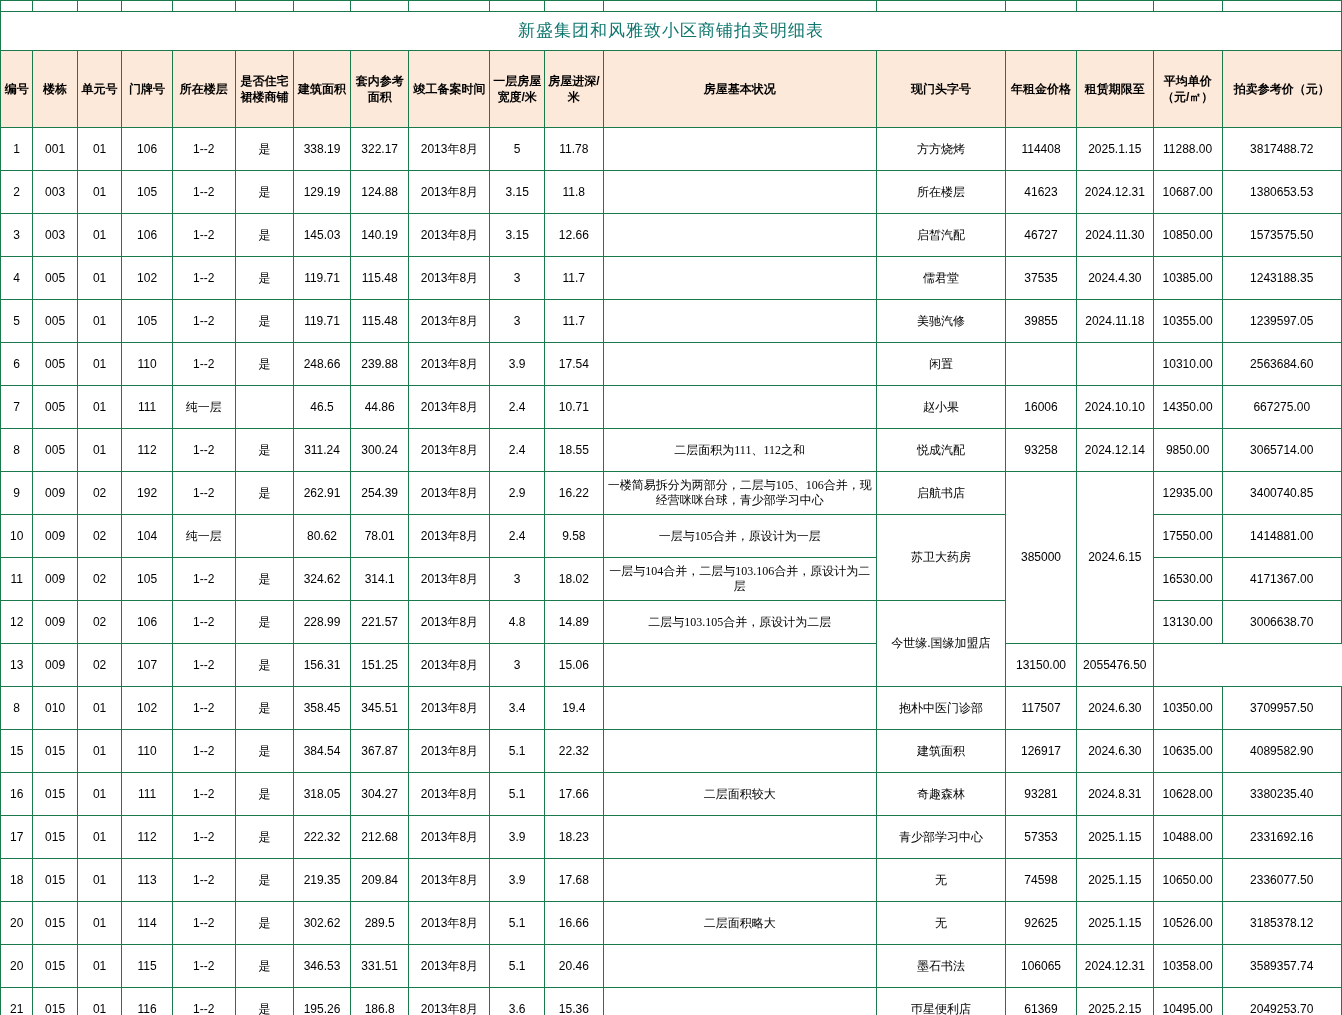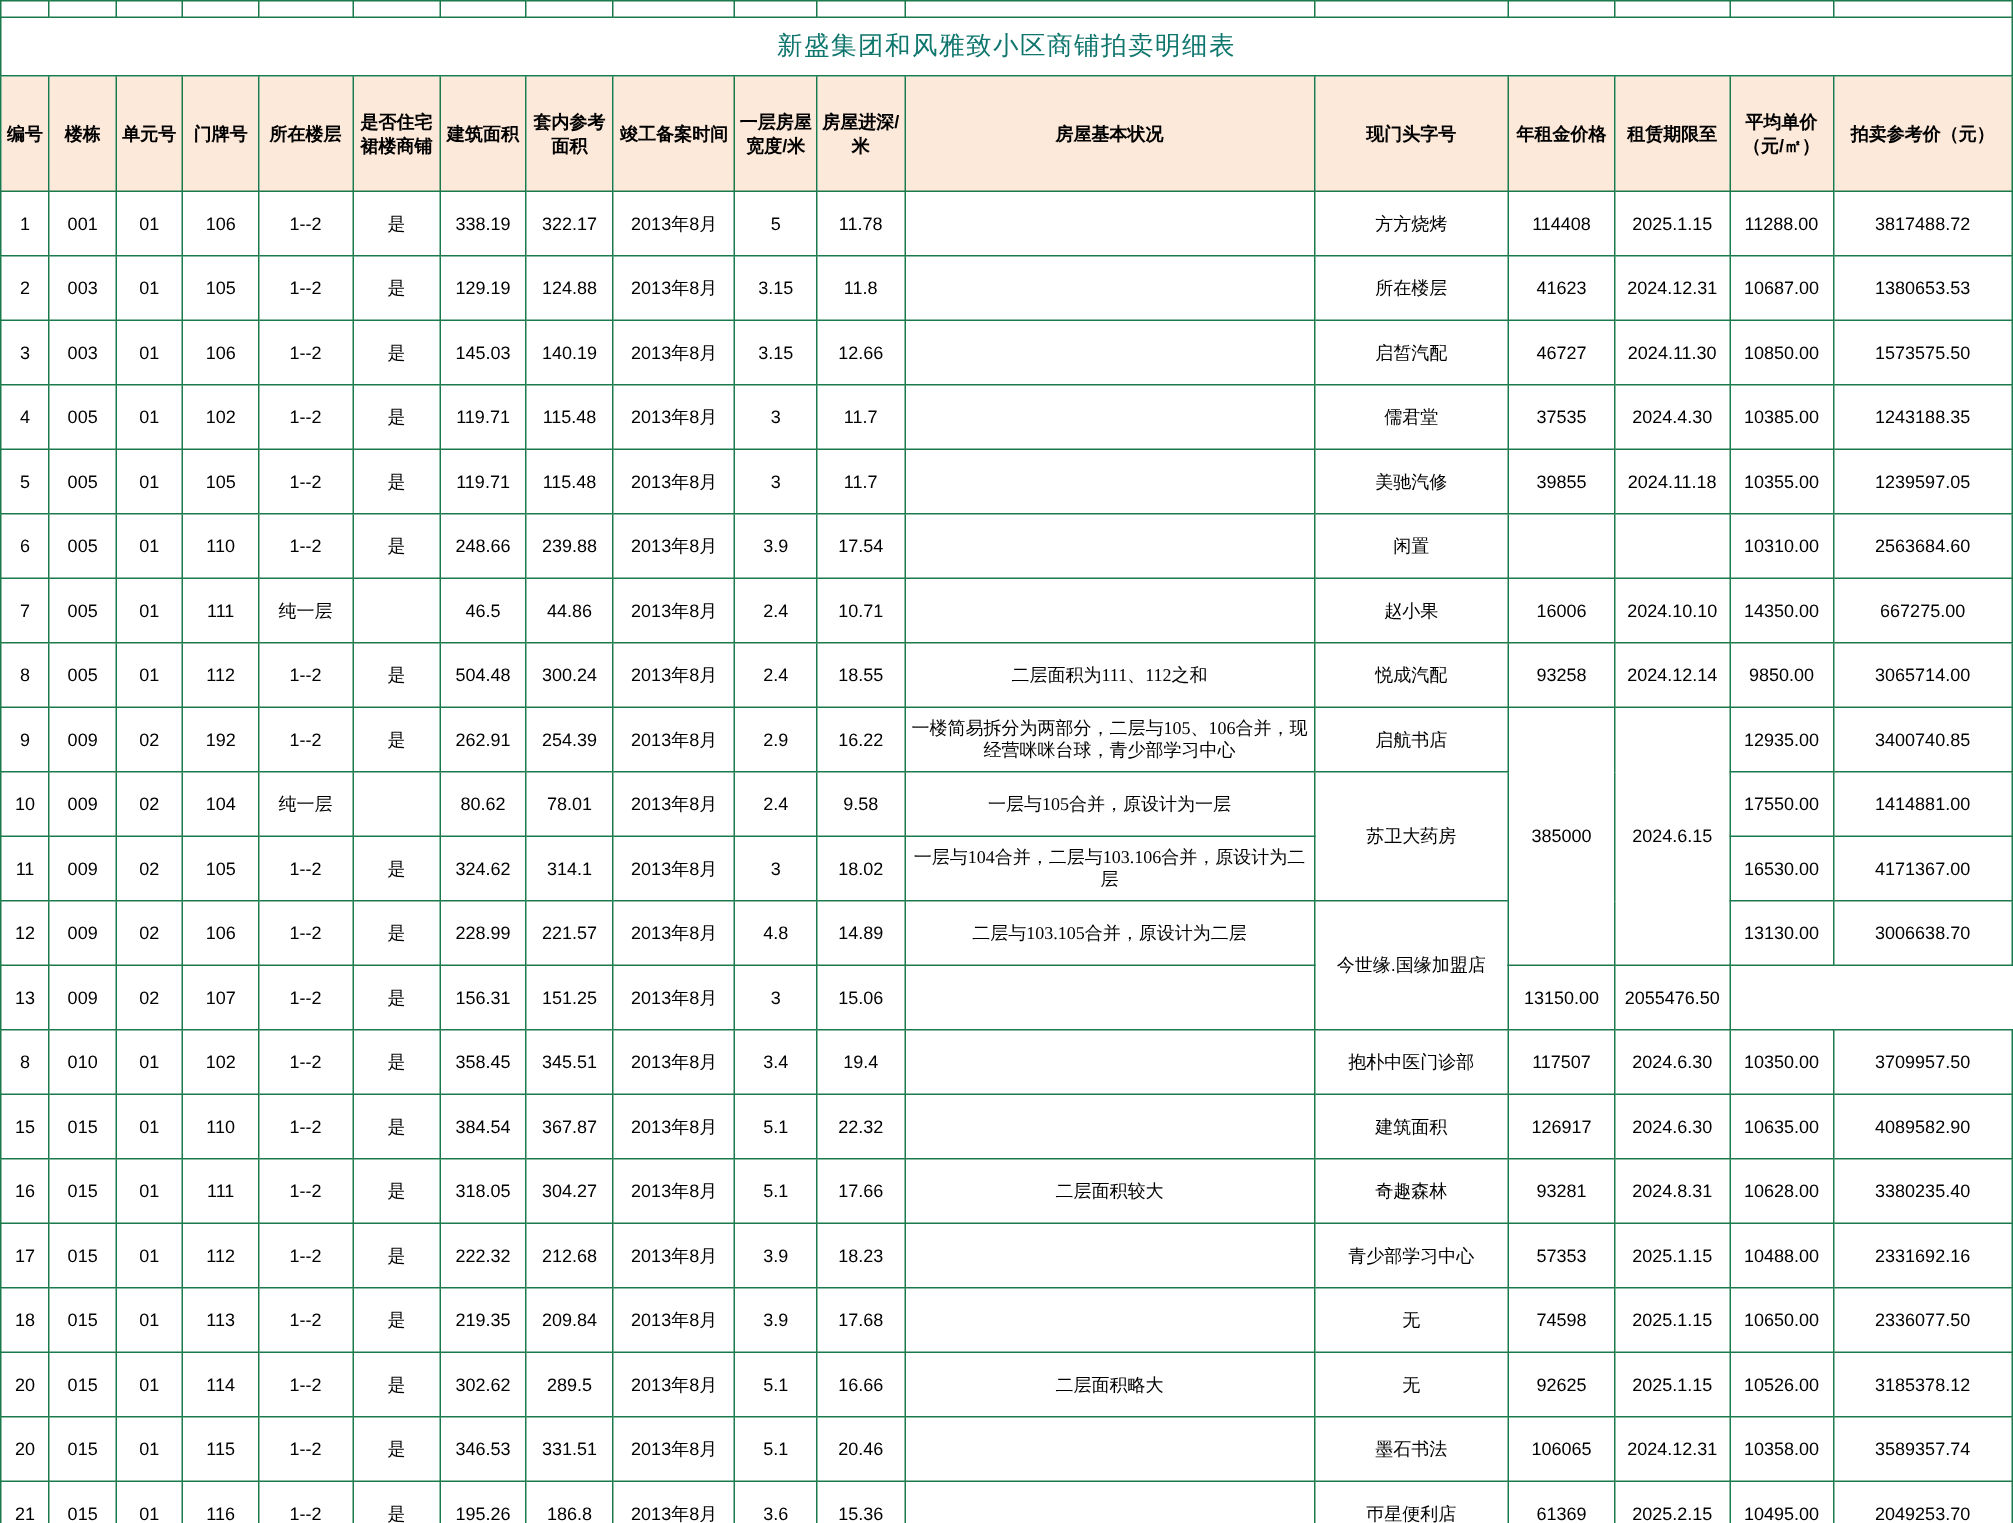--- a/index.html
+++ b/index.html
@@ -280,21 +280,21 @@
         <td>667275.00</td>
       </tr>
 
       <tr class="datarow">
         <td>8</td>
         <td>005</td>
         <td>01</td>
         <td>112</td>
         <td>1--2</td>
         <td>是</td>
-        <td>504.48</td>
+        <td>311.24</td>
         <td>300.24</td>
         <td class="small">2013年8月</td>
         <td>2.4</td>
         <td>18.55</td>
         <td class="desc">二层面积为111、112之和</td>
         <td class="small">悦成汽配</td>
         <td class="small">93258</td>
         <td class="small">2024.12.14</td>
         <td>9850.00</td>
         <td>3065714.00</td>

